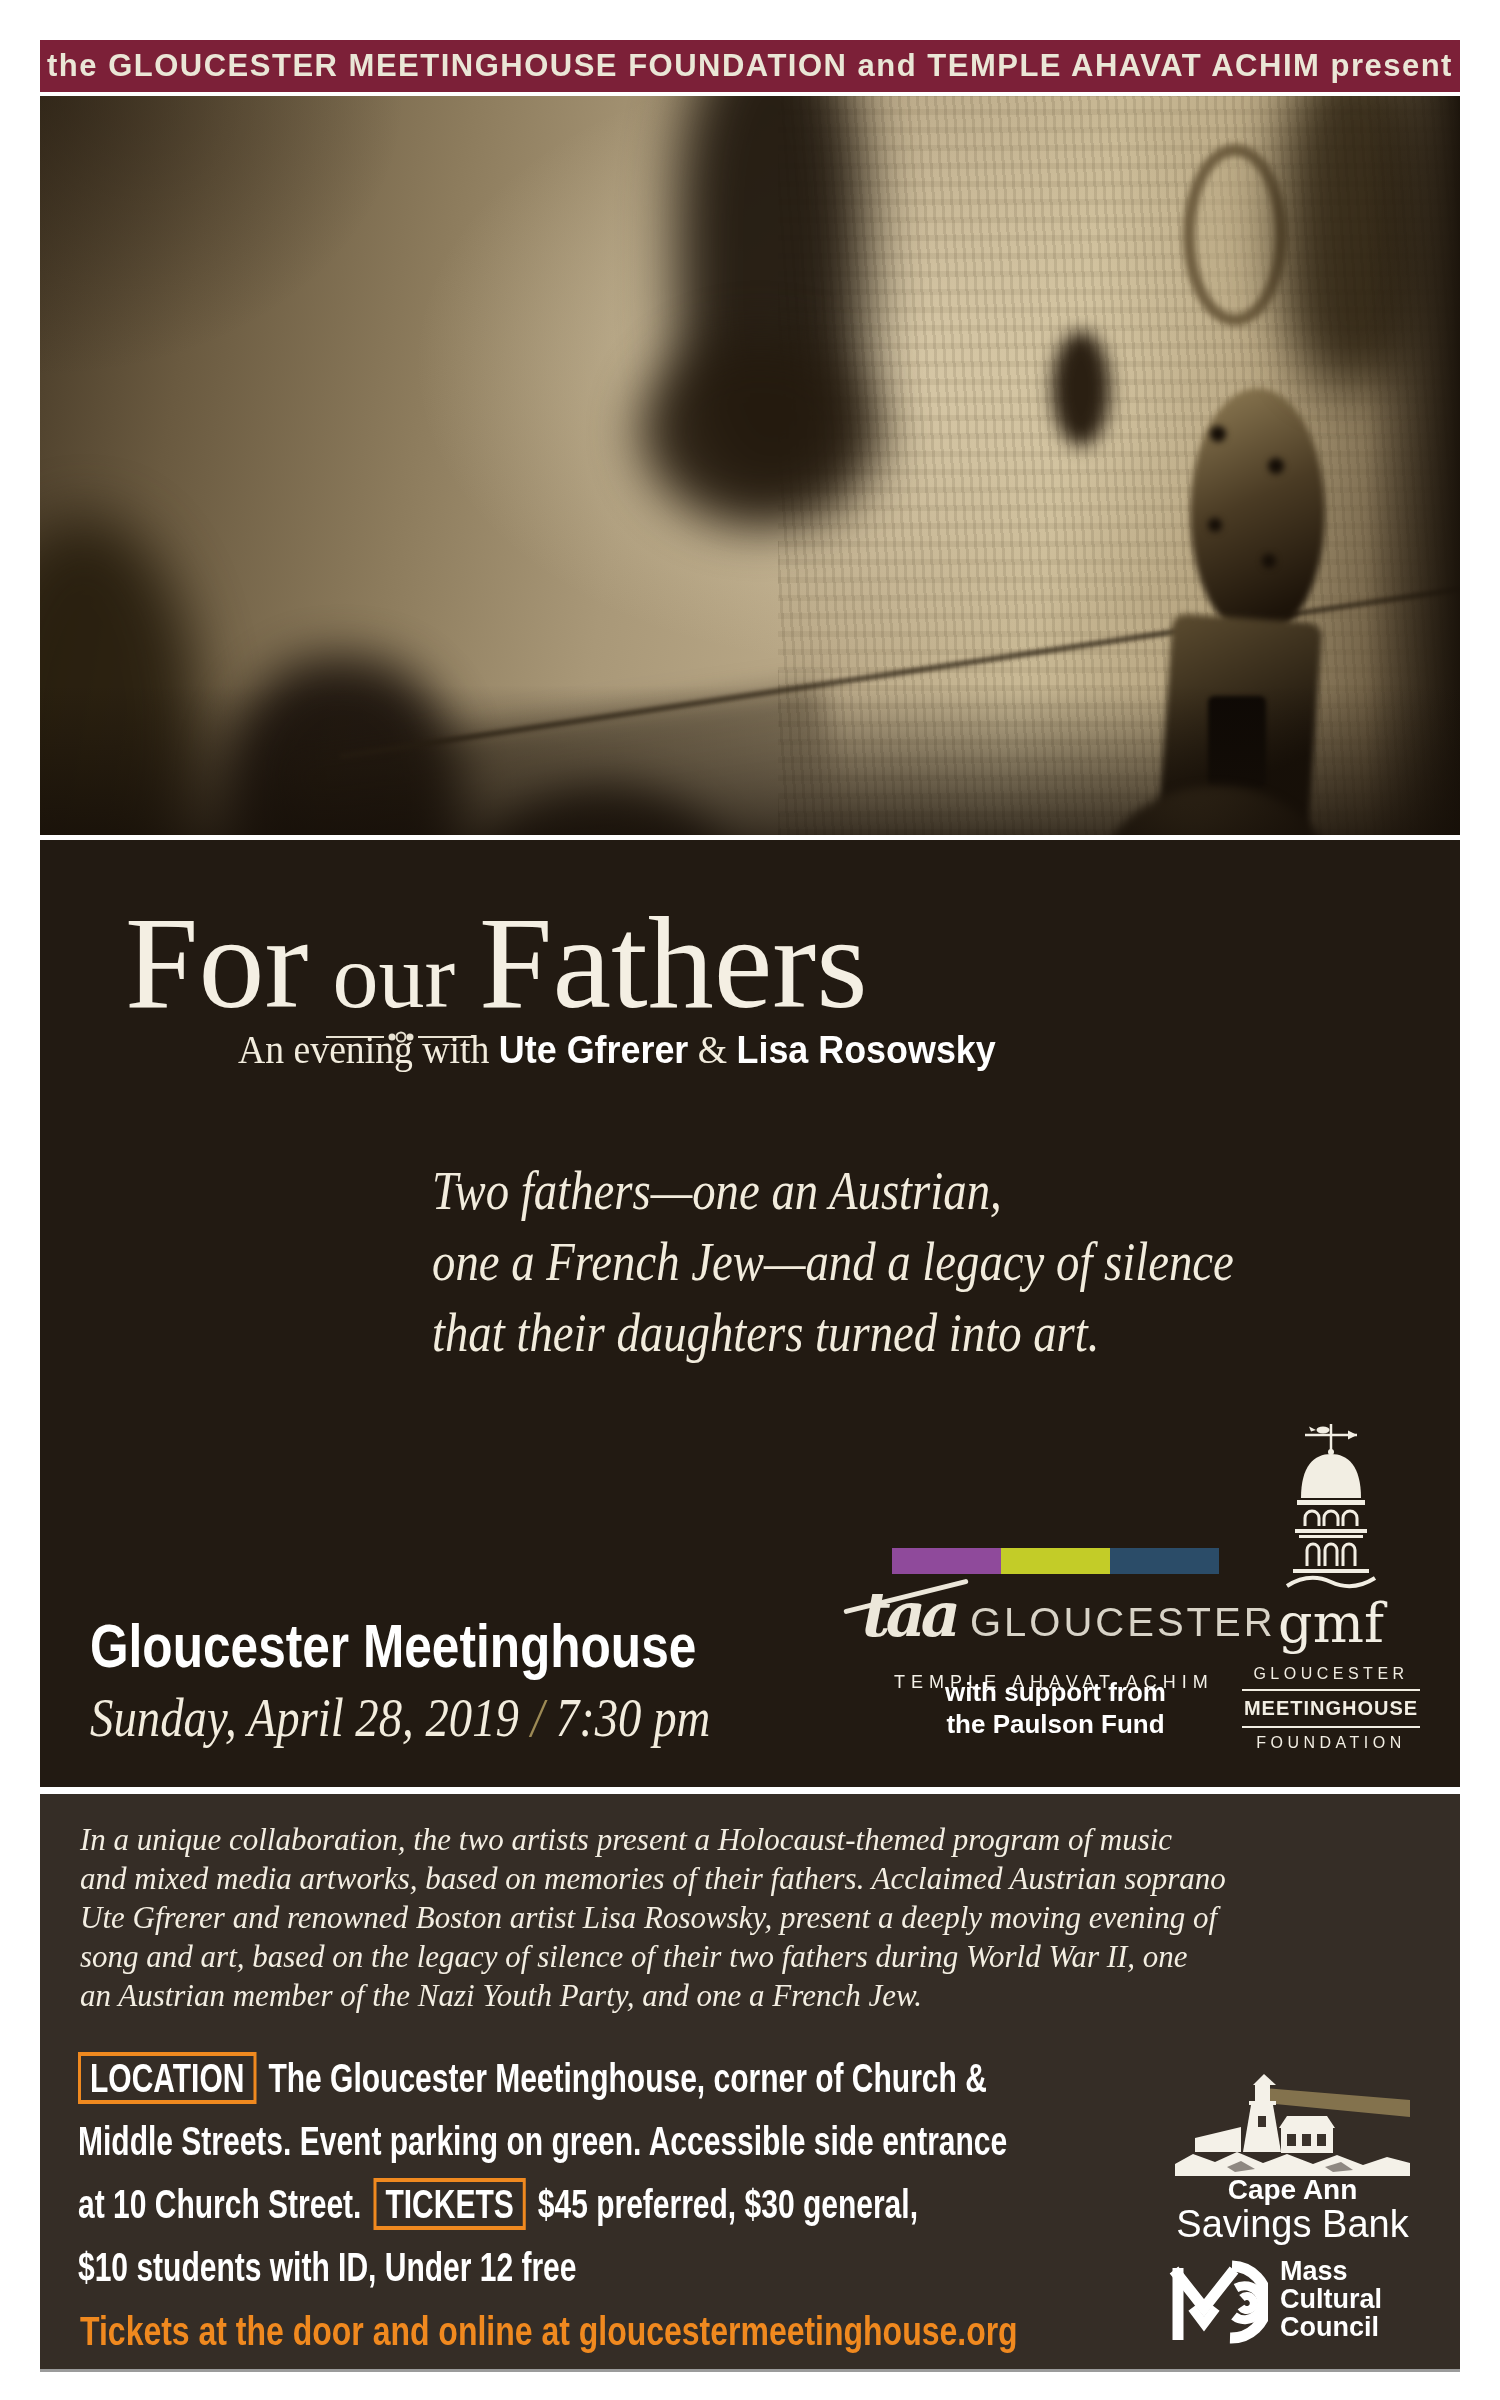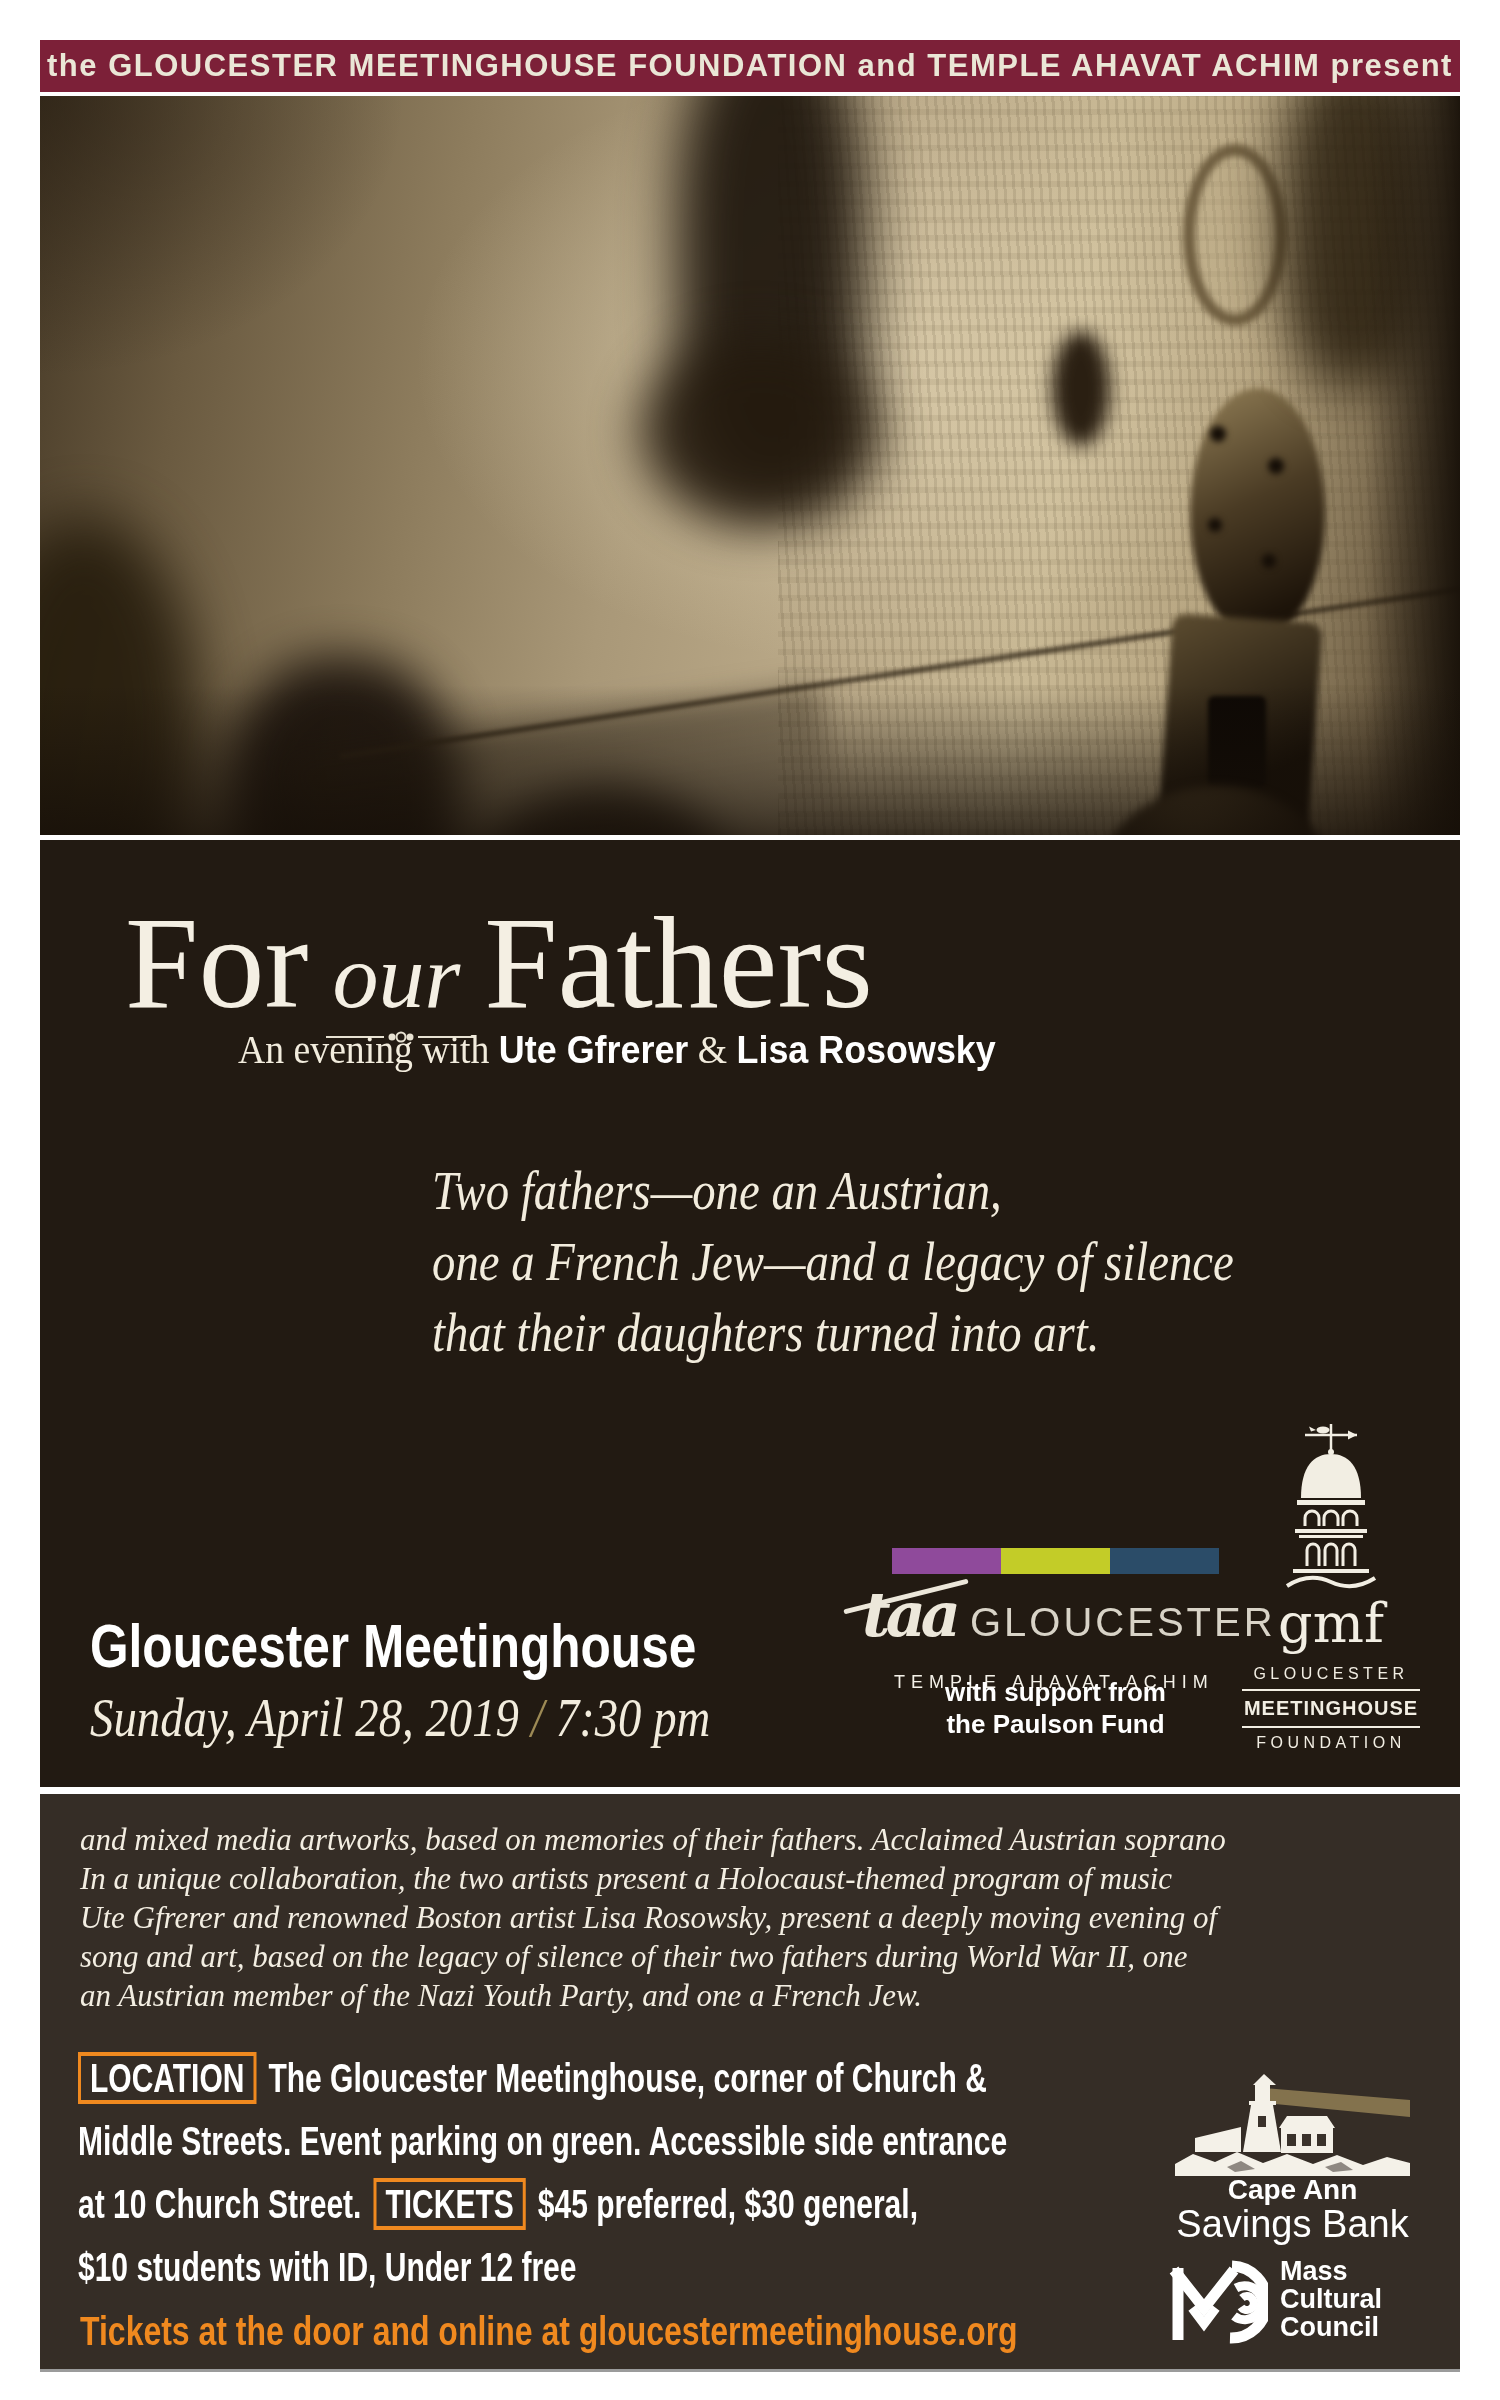--- a/index.html
+++ b/index.html
@@ -43,21 +43,21 @@
   .backplate{left:1058px;top:690px;width:235px;height:195px;border-radius:50%;filter:blur(5px);
         background:radial-gradient(circle at 40% 30%,#57482e,#140d06 75%);}
   .r-edge{right:0;top:0;width:95px;height:100%;background:linear-gradient(270deg,rgba(24,17,9,.95),rgba(24,17,9,0));}
   .r-top{right:30px;top:-40px;width:150px;height:330px;background:#221809;filter:blur(26px);opacity:.8;border-radius:40%;}
   .vign{left:0;bottom:0;width:100%;height:150px;background:linear-gradient(transparent,rgba(22,15,8,.8));}
 
   
   .dark1{left:40px;top:840px;width:1420px;height:947px;background:#221a12;color:#f2ecdd;}
   .titlerow{position:absolute;left:85px;top:50px;display:flex;align-items:baseline;white-space:nowrap;}
   .t-big{font-family:"Liberation Serif",serif;font-size:132px;font-weight:400;color:#f4efe3;line-height:1.1;}
-  .t-our{position:relative;font-family:"Liberation Serif",serif;font-style:italic;font-size:92px;color:#f4efe3;margin:12px 24px;}
+  .t-our{position:relative;font-family:"Liberation Serif",serif;font-size:92px;color:#f4efe3;margin:12px 24px;}
   .t-flourish{position:absolute;left:-6px;bottom:-16px;}
   .subtitle{position:absolute;left:198px;top:185px;white-space:nowrap;transform:scaleX(.92);transform-origin:left;}
   .sub-serif{font-family:"Liberation Serif",serif;font-size:41px;color:#f2ecdd;}
   .sub-sans{font-weight:700;font-size:39px;color:#ffffff;}
   .quote{position:absolute;left:392px;top:315px;transform:scaleX(.85);transform-origin:left;}
   .quote div{font-family:"Liberation Serif",serif;font-style:italic;font-size:55px;line-height:71px;
              color:#f2ecdd;white-space:nowrap;}
   .venue{position:absolute;left:50px;top:770px;font-weight:700;font-size:62px;color:#ffffff;
          white-space:nowrap;transform:scaleX(.80);transform-origin:left;}
   .dateline{position:absolute;left:50px;top:846px;font-family:"Liberation Serif",serif;font-style:italic;
@@ -221,22 +221,22 @@
       <div class="gmf-rule"></div>
       <div class="gmf-w2">MEETINGHOUSE</div>
       <div class="gmf-rule"></div>
       <div class="gmf-w3">FOUNDATION</div>
     </div>
   </div>
 
   <div class="abs dark2">
 
     <div class="para">
+      <div>In a unique collaboration, the two artists present a Holocaust-themed program of music</div>
       <div>and mixed media artworks, based on memories of their fathers. Acclaimed Austrian soprano</div>
-      <div>In a unique collaboration, the two artists present a Holocaust-themed program of music</div>
       <div>Ute Gfrerer and renowned Boston artist Lisa Rosowsky, present a deeply moving evening of</div>
       <div>song and art, based on the legacy of silence of their two fathers during World War II, one</div>
       <div>an Austrian member of the Nazi Youth Party, and one a French Jew.</div>
     </div>
 
     <div class="info">
       <div class="irow">
         <span class="badge">LOCATION</span>
         <span>The Gloucester Meetinghouse, corner of Church &amp;</span>
       </div>

